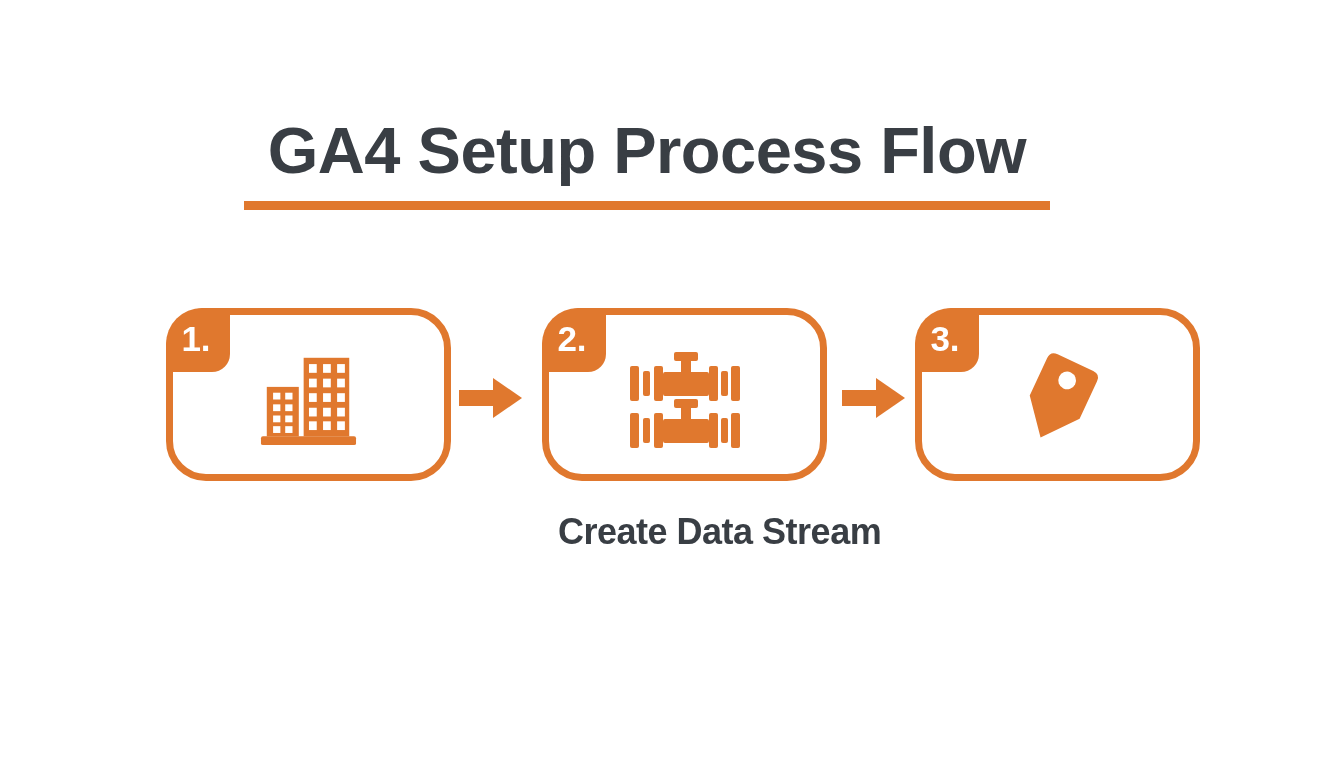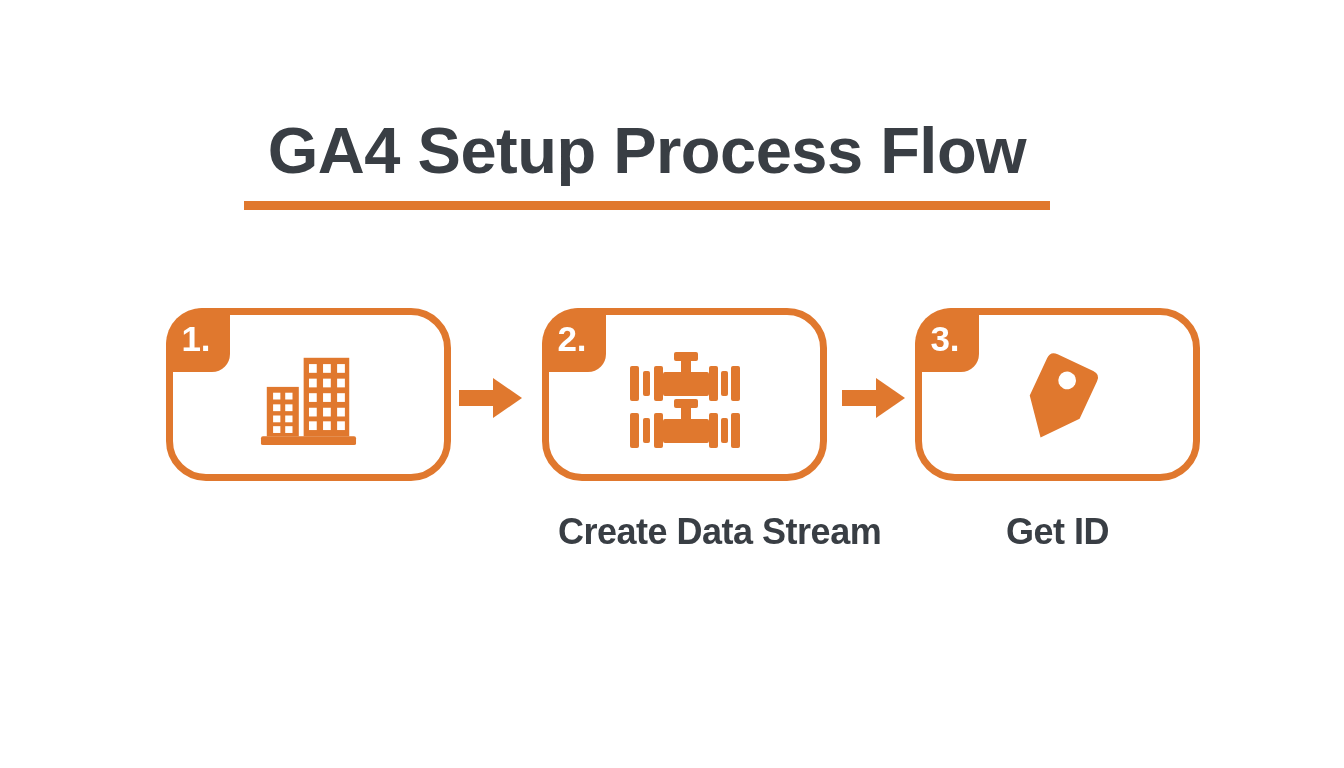--- a/index.html
+++ b/index.html
@@ -173,15 +173,14 @@
       <svg width="114" height="114" viewBox="0 0 116 116" aria-hidden="true">
         <g transform="rotate(115 58 58)">
           <path class="icon-fill" d="M24 30 H66 L100 58 L66 86 H24 Q16 86 16 78 V38 Q16 30 24 30 Z"></path>
           <circle class="icon-hole" cx="36" cy="58" r="9"></circle>
         </g>
       </svg>
     </div>
   </div>
 
   <div class="step-label label2">Create Data Stream</div>
-  <div class="step-label label3">Get ID</div>
 
 </div>
 
 </body></html>

